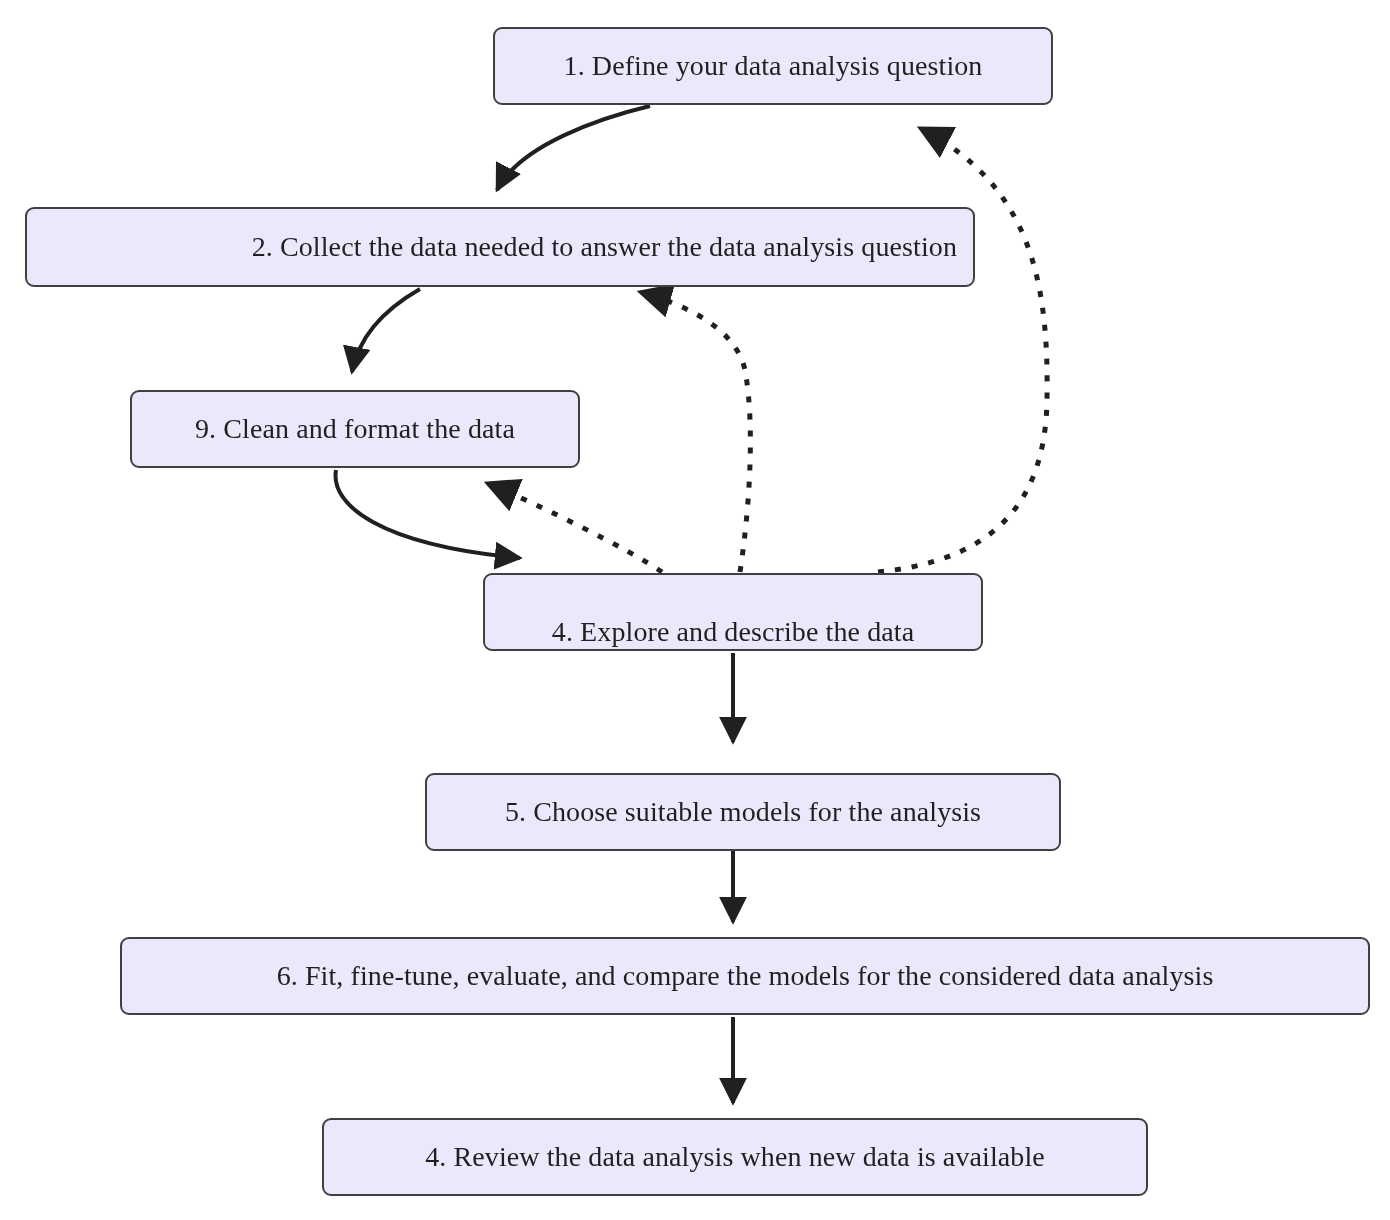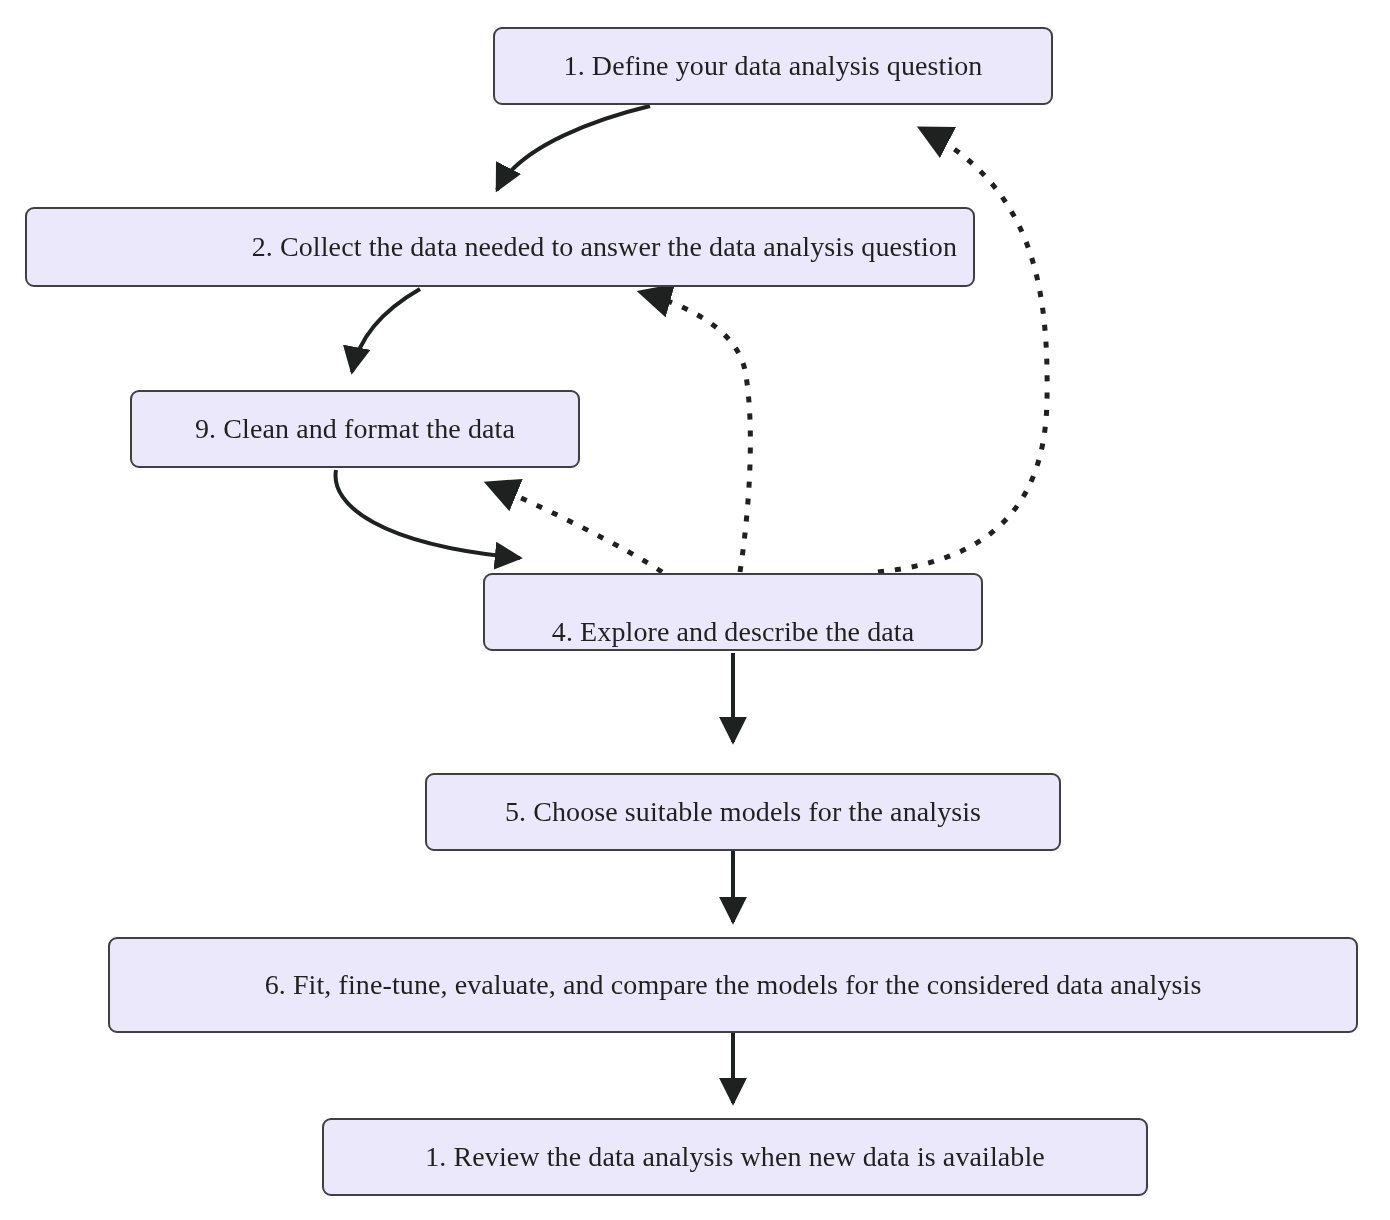--- a/index.html
+++ b/index.html
@@ -95,21 +95,21 @@
   </div>
 
   <div class="node" style="left:483px; top:573px; width:500px; height:78px;align-items:flex-end;">
     <span class="node-label">4. Explore and describe the data</span>
   </div>
 
   <div class="node" style="left:425px; top:757px; width:636px; height:78px;margin-top:16px;">
     <span class="node-label">5. Choose suitable models for the analysis</span>
   </div>
 
-  <div class="node" style="left:108px; top:937px; width:1250px; height:96px;">
+  <div class="node" style="left:120px; top:937px; width:1250px; height:78px;">
     <span class="node-label">6. Fit, fine-tune, evaluate, and compare the models for the considered data analysis</span>
   </div>
 
   <div class="node" style="left:322px; top:1118px; width:826px; height:78px;">
-    <span class="node-label">1. Review the data analysis when new data is available</span>
+    <span class="node-label">4. Review the data analysis when new data is available</span>
   </div>
 
 </div>
 
 </body></html>

